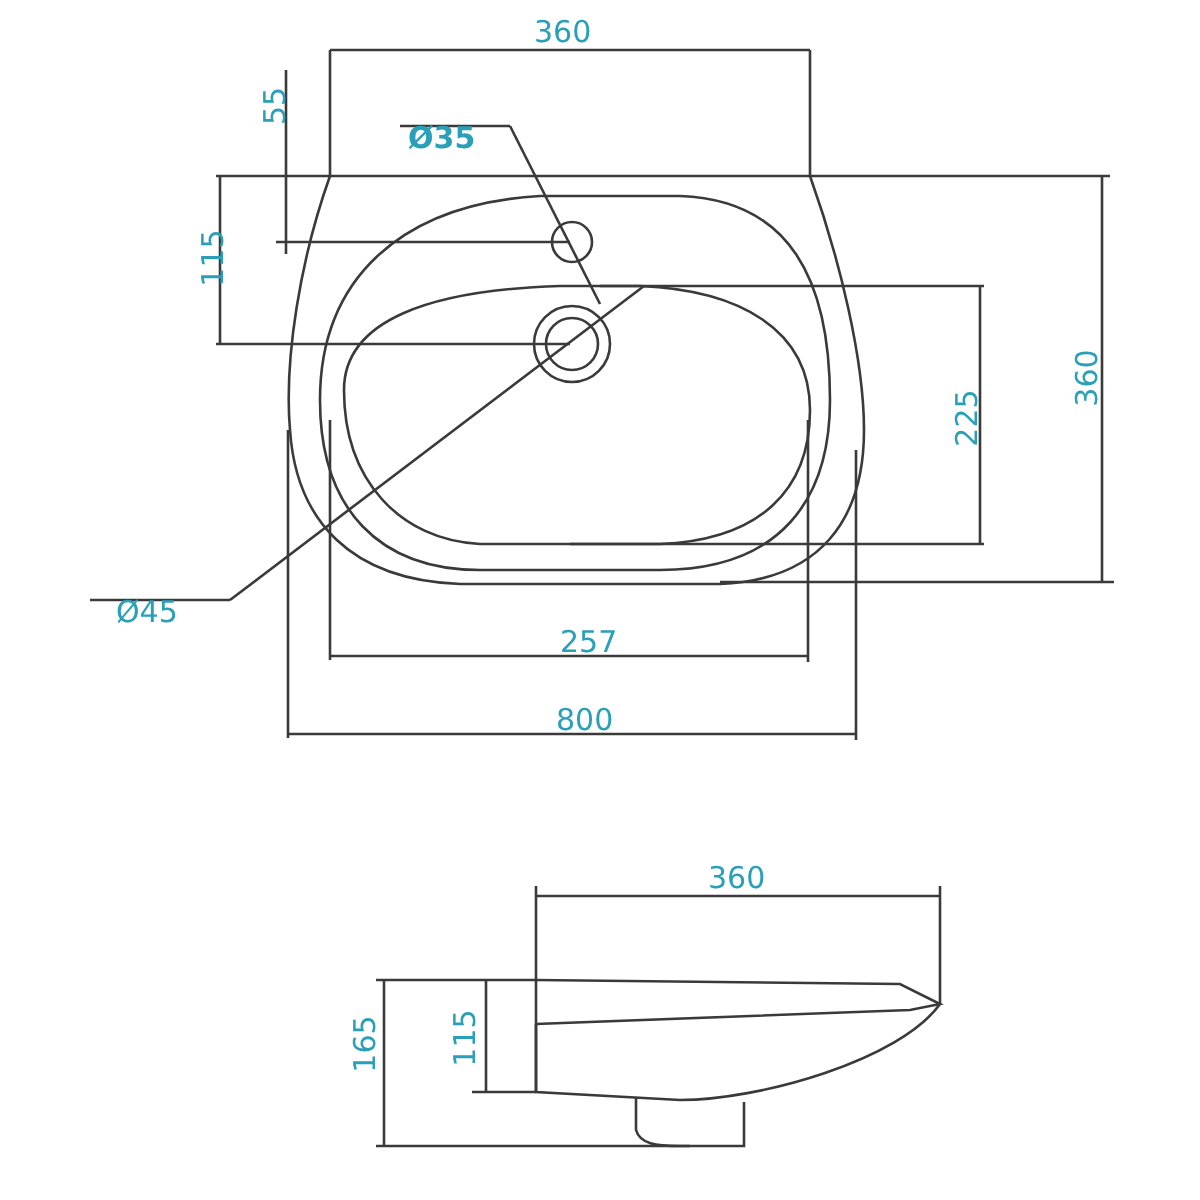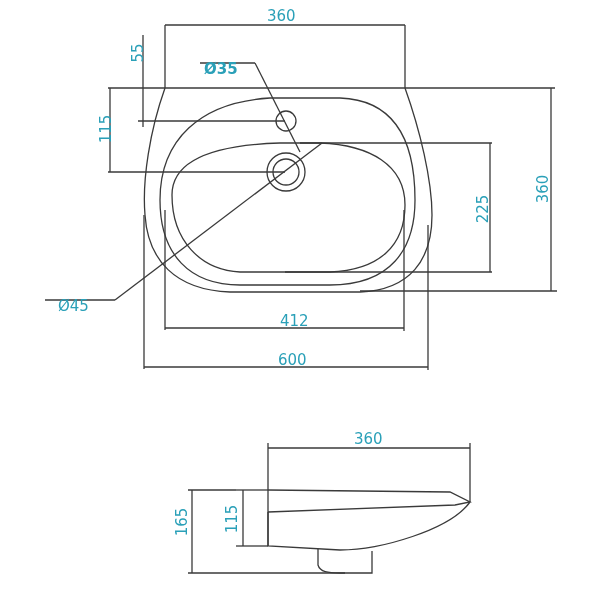--- a/index.html
+++ b/index.html
@@ -78,18 +78,18 @@
   <line class="ln" x1="188" y1="573" x2="345" y2="573"></line>
 </svg>
 
 <div class="lbl" style="left:267px;top:7px;">360</div>
 <div class="lbl rot" style="left:128px;top:44px;">55</div>
 <div class="lbl" style="left:204px;top:60px;font-weight:bold;">Ø35</div>
 <div class="lbl rot" style="left:92px;top:120px;">115</div>
 <div class="lbl" style="left:58px;top:297px;">Ø45</div>
 <div class="lbl rot" style="left:469px;top:200px;">225</div>
 <div class="lbl rot" style="left:529px;top:180px;">360</div>
-<div class="lbl" style="left:280px;top:312px;">412</div>
-<div class="lbl" style="left:278px;top:351px;">600</div>
+<div class="lbl" style="left:280px;top:312px;">257</div>
+<div class="lbl" style="left:278px;top:351px;">800</div>
 
 <div class="lbl" style="left:354px;top:430px;">360</div>
 <div class="lbl rot" style="left:218px;top:510px;">115</div>
 <div class="lbl rot" style="left:168px;top:513px;">165</div>
 
 </body></html>

